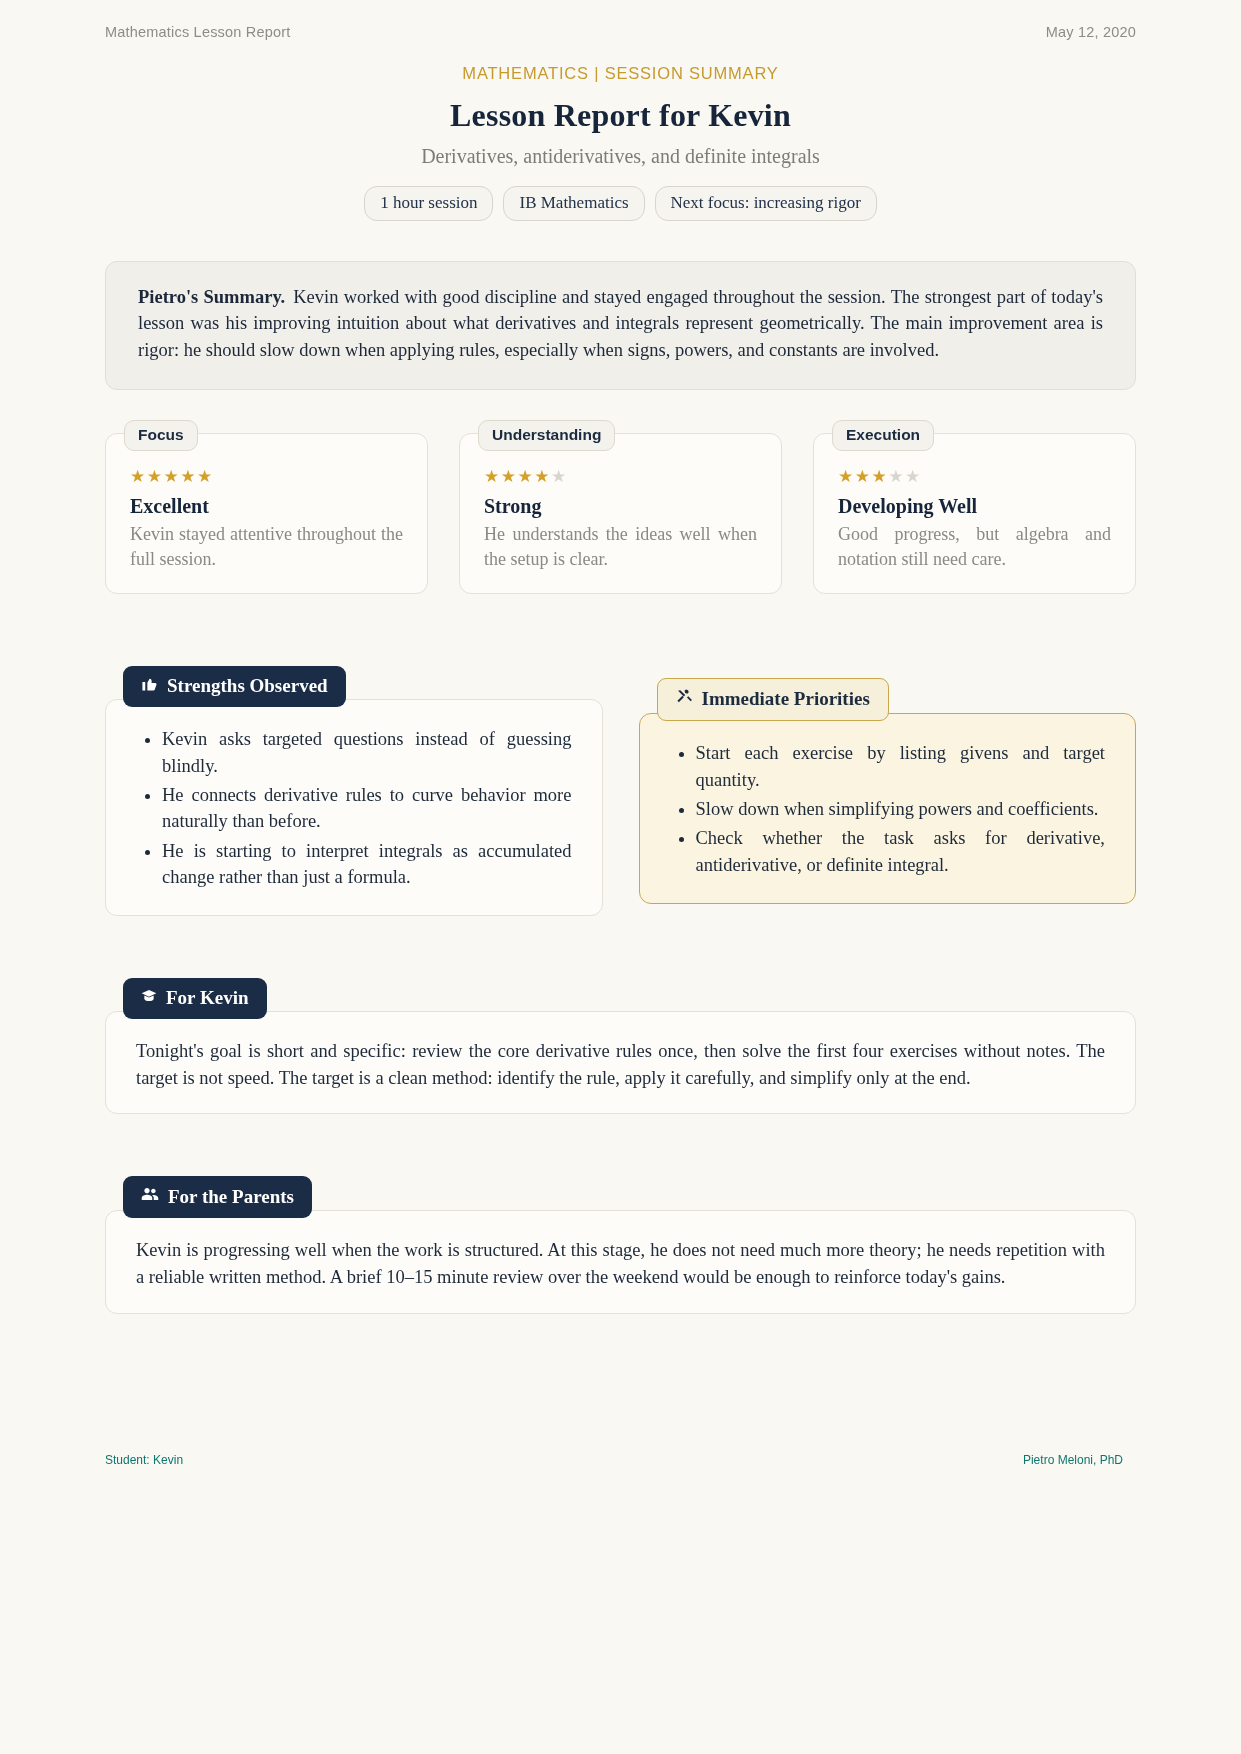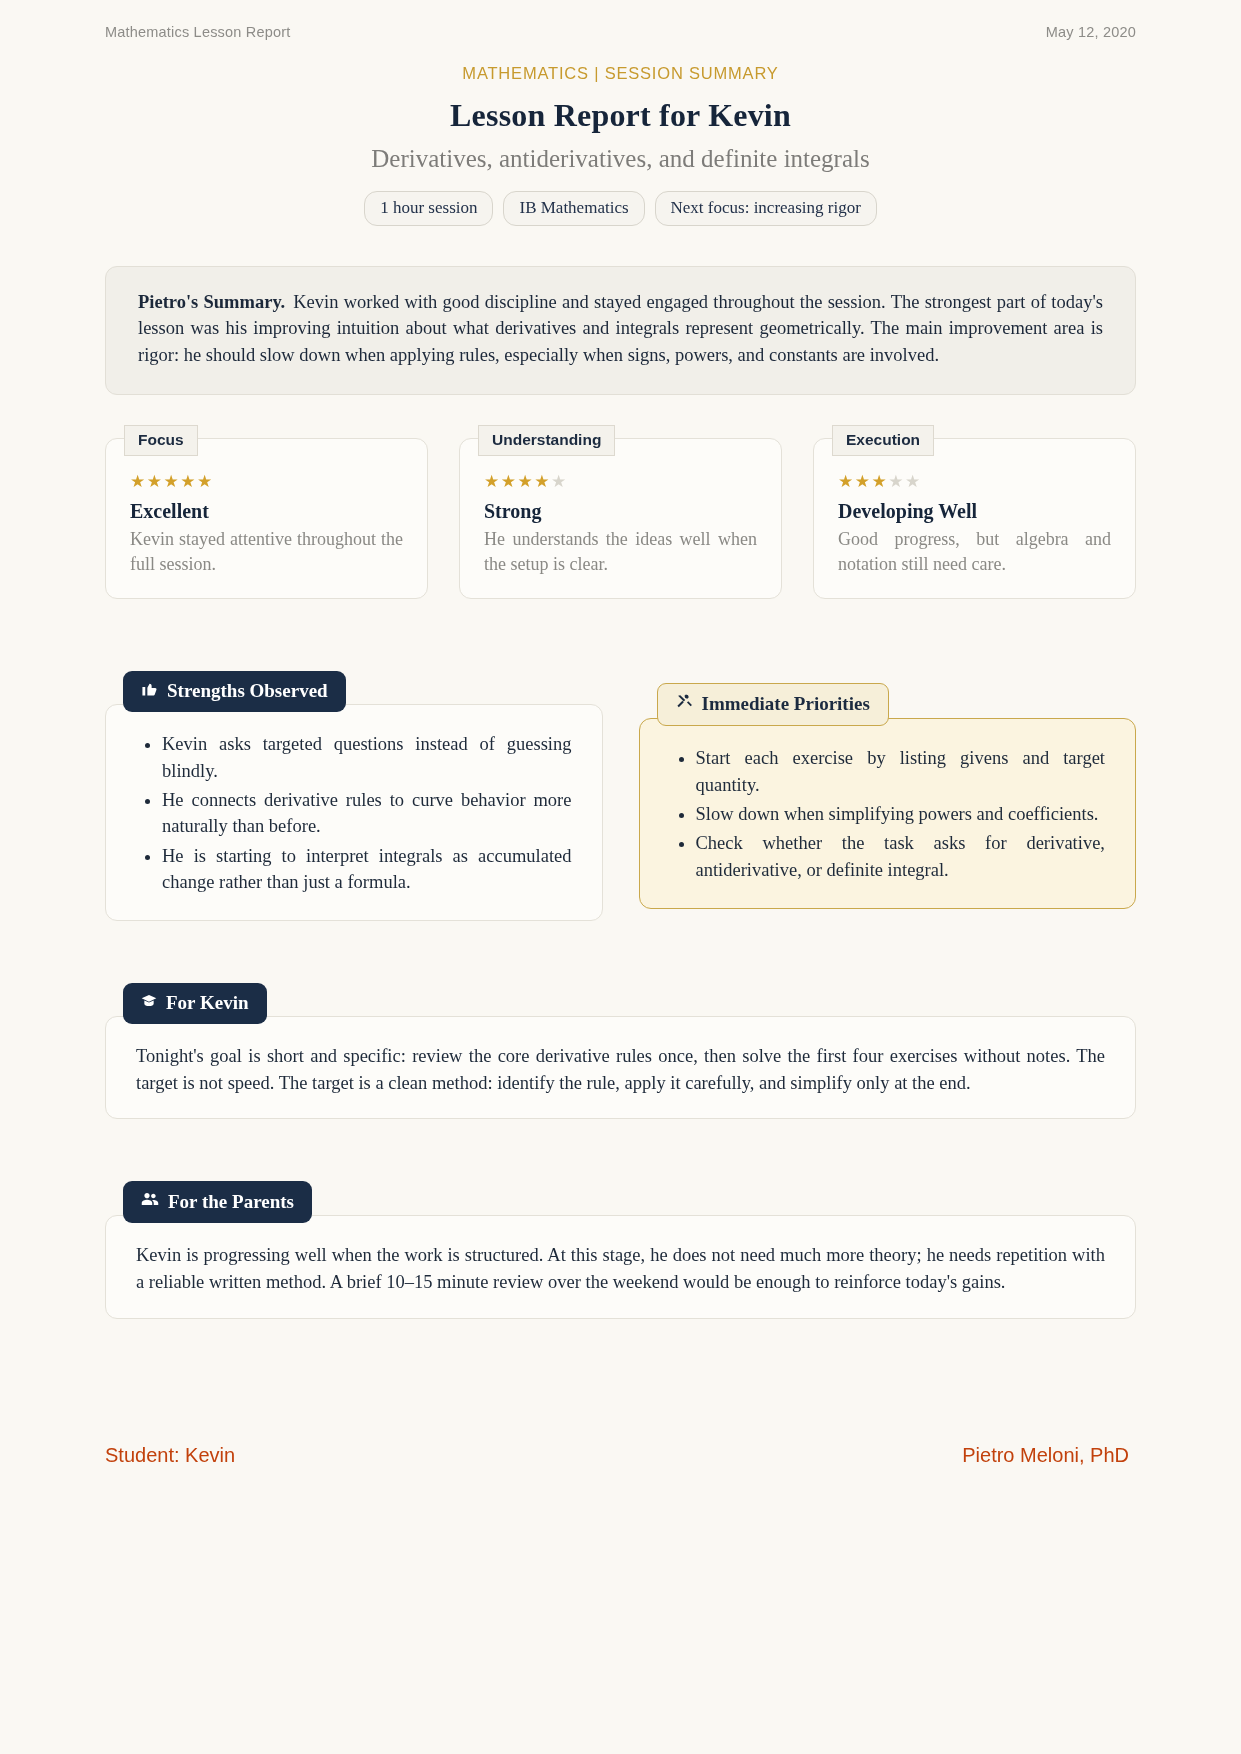--- a/index.html
+++ b/index.html
@@ -47,21 +47,21 @@
     color: #c79a2e;
   }
   .maintitle {
     font-size: 32px;
     font-weight: bold;
     color: #16253a;
     margin-top: 14px;
     letter-spacing: 0.2px;
   }
   .subtitle {
-    font-size: 25px;
+    font-size: 20px;
     color: #7d7c79;
     margin-top: 11px;
   }
   .chips {
     margin-top: 18px;
     display: flex;
     justify-content: center;
     gap: 10px;
   }
   .chip {
@@ -105,21 +105,21 @@
     padding: 34px 24px 22px;
     min-height: 130px;
     box-sizing: border-box;
   }
   .card-tab {
     position: absolute;
     top: -14px;
     left: 18px;
     background: #f4f2ec;
     border: 1px solid #ddd9cf;
-    border-radius: 0;
+    border-radius: 10px;
     font-family: "Liberation Sans", sans-serif;
     font-weight: bold;
     font-size: 15.5px;
     color: #1c2b40;
     padding: 5px 13px 6px;
     white-space: nowrap;
   }
   .stars {
     font-size: 17px;
     letter-spacing: 1.5px;
@@ -204,27 +204,27 @@
     font-size: 18.5px;
     line-height: 1.44;
     text-align: justify;
   }
   .icon-svg { display: inline-block; vertical-align: -2px; }
 
   
   .footer {
     position: absolute;
     left: 105px;
-    right: 112px;
+    right: 118px;
     bottom: 30px;
     display: flex;
     justify-content: space-between;
     font-family: "Liberation Sans", sans-serif;
-    font-size: 20px;
-    color: #c2410c;
+    font-size: 12px;
+    color: #0f766e;
   }
 </style>
 </head>
 <body>
 
 <div class="page">
 
   <div class="runhead">
     <span>Mathematics Lesson Report</span>
     <span>May 12, 2020</span>

